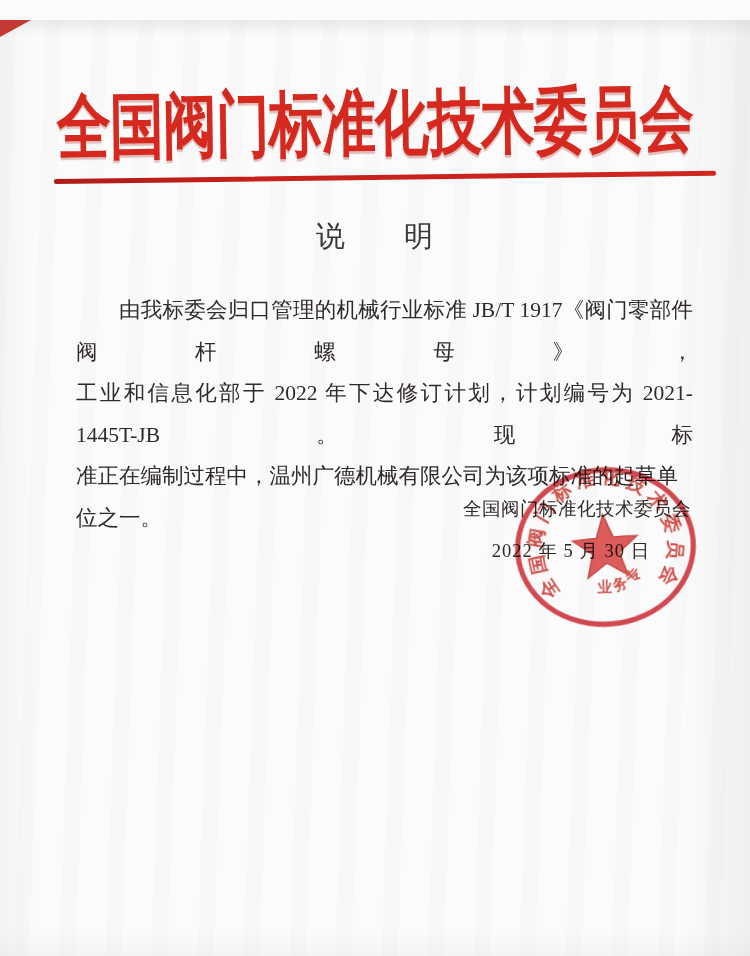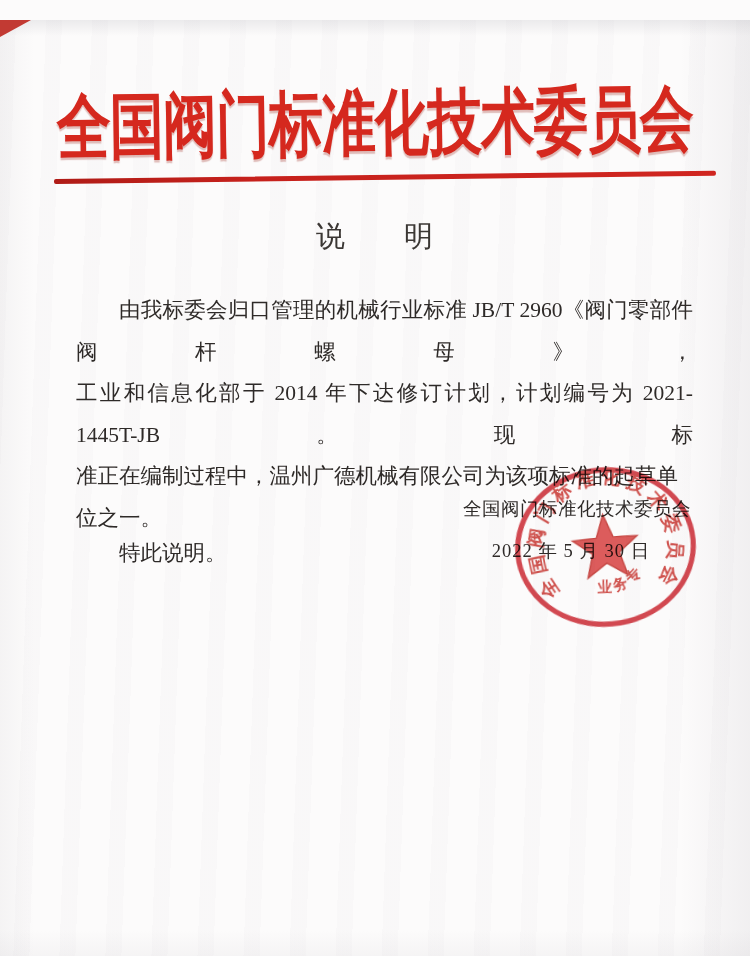--- a/index.html
+++ b/index.html
@@ -93,24 +93,23 @@
   </div>
 
   <div class="rule"></div>
 
   <div class="doc-title">
     <span>说</span>
     <span>明</span>
   </div>
 
   <div class="body-text">
-    <div class="body-line indent">由我标委会归口管理的机械行业标准 JB/T 2960《阀门零部件 阀杆螺母》，</div>
-    <div class="body-line">工业和信息化部于 2014 年下达修订计划，计划编号为 2021-1445T-JB。现标</div>
+    <div class="body-line indent">由我标委会归口管理的机械行业标准 JB/T 1917《阀门零部件 阀杆螺母》，</div>
+    <div class="body-line">工业和信息化部于 2022 年下达修订计划，计划编号为 2021-1445T-JB。现标</div>
     <div class="body-line no-stretch">准正在编制过程中，温州广德机械有限公司为该项标准的起草单位之一。</div>
-    <div class="closing-line">特此说明。</div>
   </div>
 
   <div class="signoff-org">全国阀门标准化技术委员会</div>
 
   <div class="signoff-date">2022 年 5 月 30 日</div>
 
   <svg class="seal" viewBox="0 0 200 172" preserveAspectRatio="none" xmlns="http://www.w3.org/2000/svg">
     <defs>
       <path id="sealArcTop" d="M 48.7 129.1 A 67 67 0 1 1 147.4 133.4" fill="none"></path>
       <path id="sealArcBottom" d="M 87.8 131.4 A 47 47 0 0 0 136.0 116.2" fill="none"></path>

